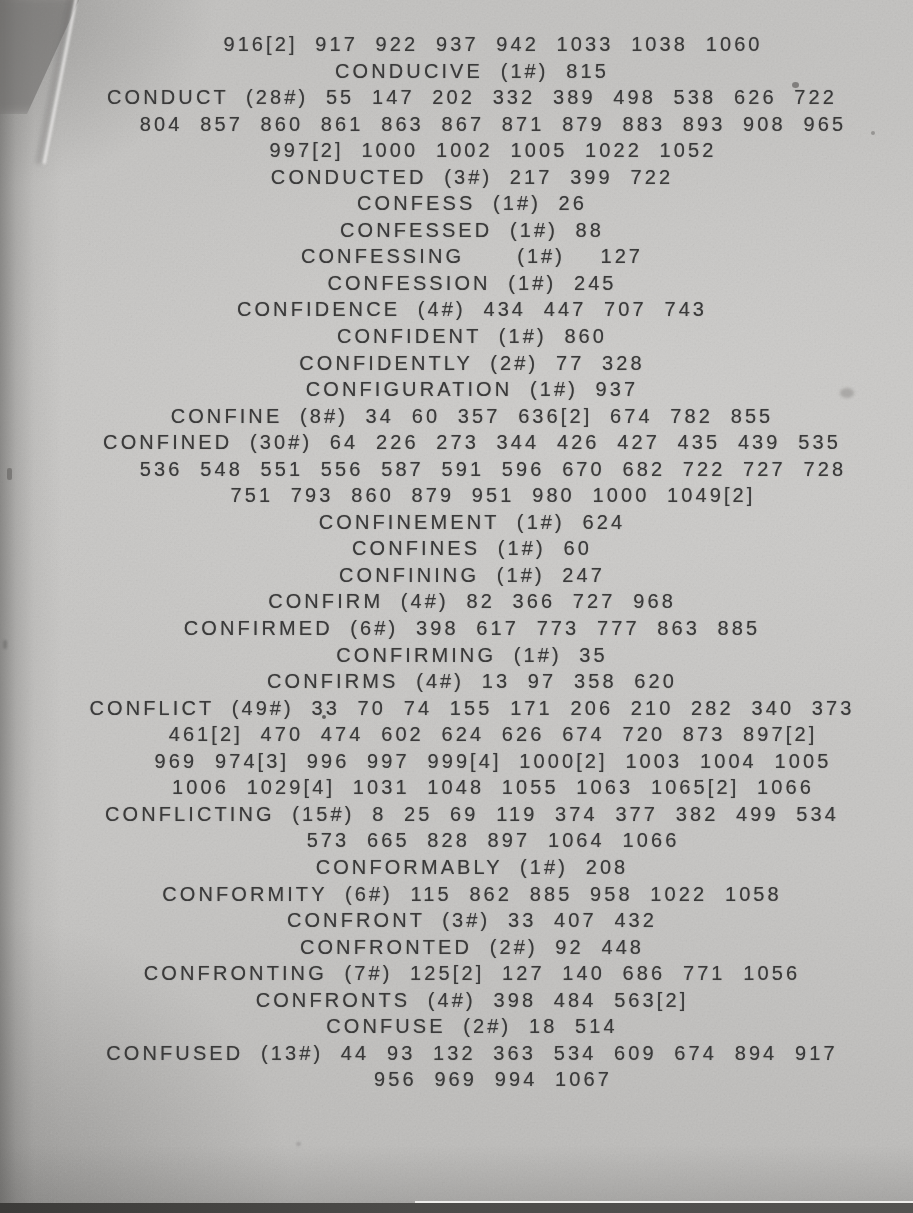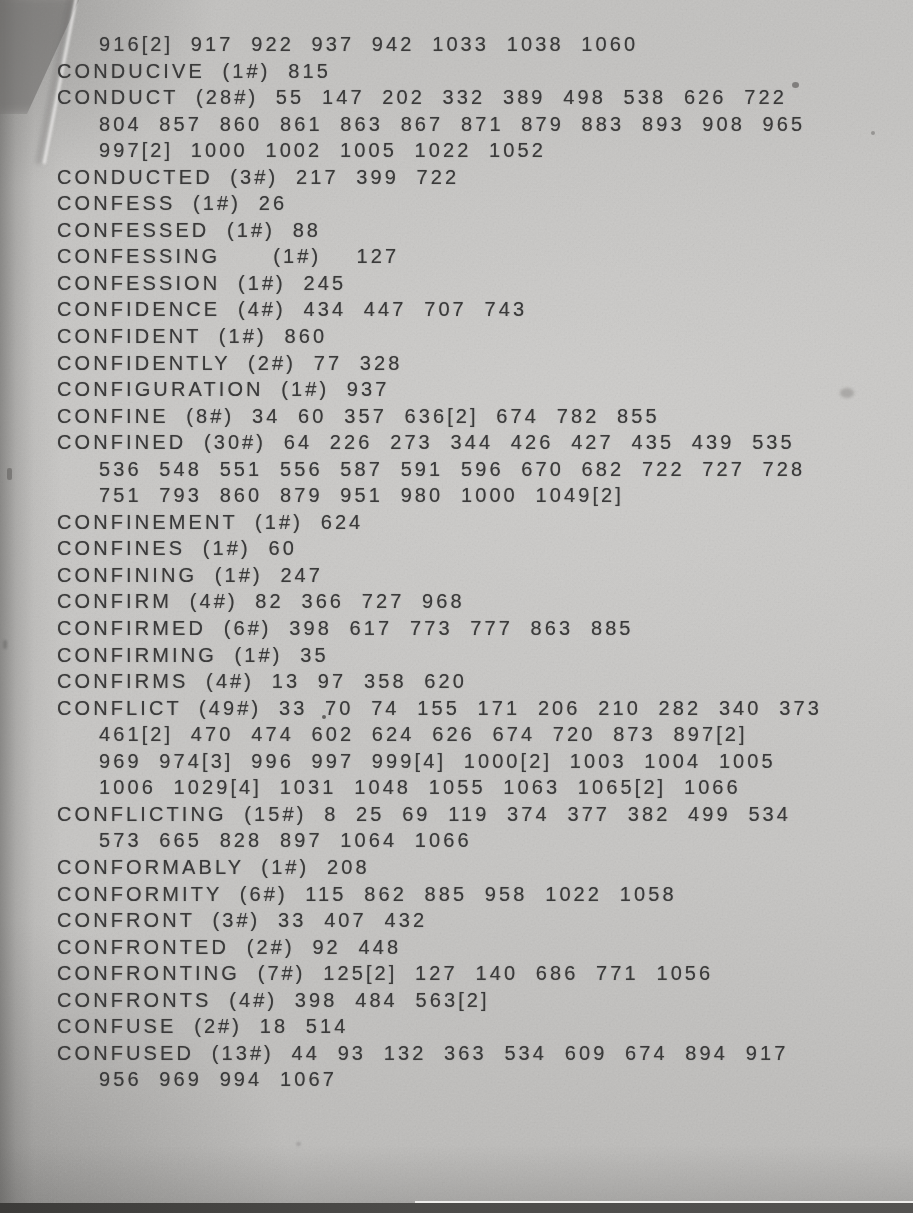--- a/index.html
+++ b/index.html
@@ -71,20 +71,21 @@
   
   .text-block {
     position: absolute; left: 57px; top: 31px; width: 830px;
     color: var(--ink, #3a3a3a);
     font-size: 20px;
     line-height: 26.55px;
     letter-spacing: 3.1px;
     word-spacing: 9px;
     white-space: pre;
     text-shadow: 0 0 1px rgba(56,56,56,0.55);
+    text-align: center;
   }
   .text-block .line.indent { padding-left: 42px; }
   
   .speck { position: absolute; border-radius: 50%; pointer-events: none; }
   .speck-a { left: 792px; top: 82px;  width: 7px;  height: 6px;  background: rgba(105,103,101,0.75); filter: blur(0.6px); }
   .speck-b { left: 871px; top: 131px; width: 4px;  height: 4px;  background: rgba(120,119,117,0.6);  filter: blur(0.5px); }
   .speck-c { left: 840px; top: 388px; width: 14px; height: 10px; background: rgba(143,142,140,0.55); filter: blur(1.5px); }
   .speck-d { left: 322px; top: 715px; width: 4px;  height: 4px;  background: rgba(70,69,67,0.8); }
   .speck-e { left: 7px;   top: 468px; width: 5px;  height: 12px; background: rgba(92,91,89,0.55); border-radius: 2px; filter: blur(0.7px); }
   .speck-f { left: 3px;   top: 640px; width: 4px;  height: 9px;  background: rgba(98,97,95,0.5);  border-radius: 2px; filter: blur(0.8px); }

